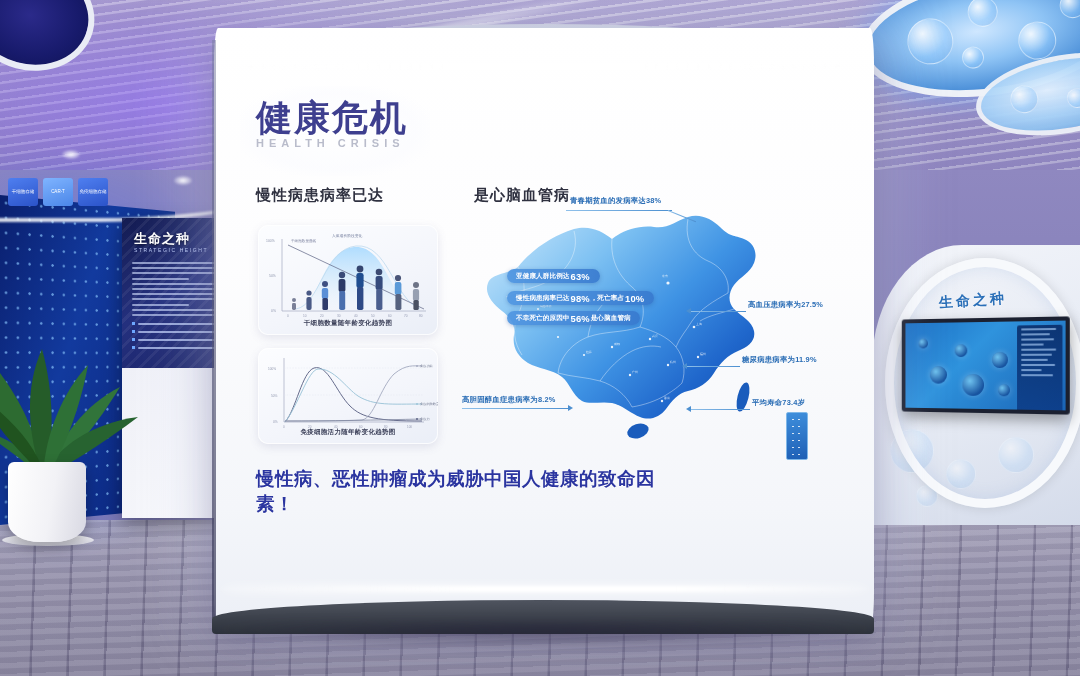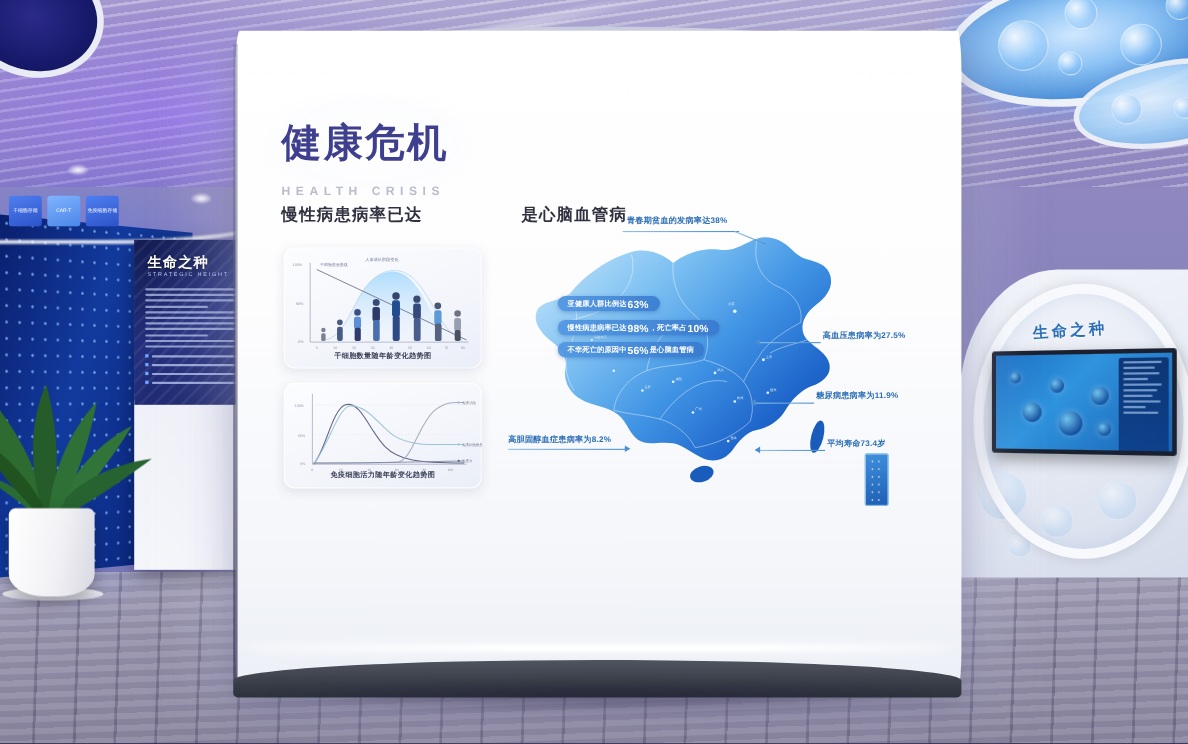--- a/index.html
+++ b/index.html
@@ -251,28 +251,28 @@
     position: absolute; left: 200px; top: 622px; width: 690px; height: 26px;
     background: radial-gradient(ellipse at 50% 30%, rgba(30,25,55,0.45), transparent 70%);
     filter: blur(5px);
   }
   .wall-edge-left {
     position: absolute; left: 212px; top: 40px; width: 4px; height: 578px;
     background: linear-gradient(180deg, rgba(120,125,160,0.5), rgba(60,60,90,0.75));
   }
 
   
-  .title-block { position: absolute; left: 256px; top: 112px; }
+  .title-block { position: absolute; left: 256px; top: 100px; }
   .title-zh {
     font-size: 36px; font-weight: 700; color: #3e3f8f;
     letter-spacing: 2px; line-height: 1;
     text-shadow: 0 1px 0 rgba(255,255,255,0.9);
   }
   .title-en {
-    margin-top: 20px; font-size: 11px; color: #b9bccb;
+    margin-top: 1px; font-size: 11px; color: #b9bccb;
     letter-spacing: 5px; font-weight: 600;
   }
   .title-glow {
     position: absolute; left: 240px; top: 86px; width: 190px; height: 90px;
     background: radial-gradient(ellipse at 50% 50%, rgba(255,255,255,0.95), rgba(245,247,255,0.25) 60%, transparent 78%);
     pointer-events: none;
   }
 
   .sec-title {
     position: absolute; font-size: 15px; font-weight: 700; color: #2f3140; letter-spacing: 1px;
@@ -718,16 +718,17 @@
   <div class="callout" style="left:742px; top:355px;">糖尿病患病率为11.9%</div>
   <div class="callout-line" style="left:686px; top:366px; width:54px;"></div>
   <div class="callout-arrow arrow-left" style="left:682px; top:363px;"></div>
 
   <div class="callout" style="left:752px; top:398px;">平均寿命73.4岁</div>
   <div class="callout-line" style="left:690px; top:409px; width:60px;"></div>
   <div class="callout-arrow arrow-left" style="left:686px; top:406px;"></div>
 
   <div class="islands-box"></div>
 
+  <div class="tagline">慢性病、恶性肿瘤成为威胁中国人健康的致命因素！</div>
 
   <div class="spot" style="left:174px; top:176px;"></div>
   <div class="spot" style="left:62px;  top:150px;"></div>
 </div>
 
 </body></html>

